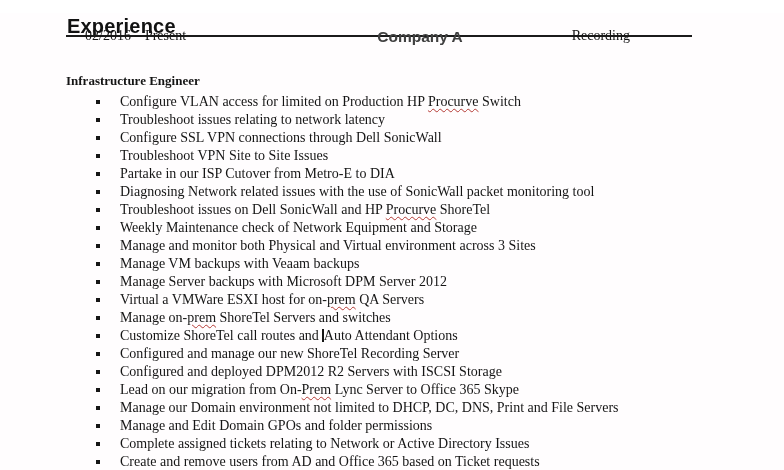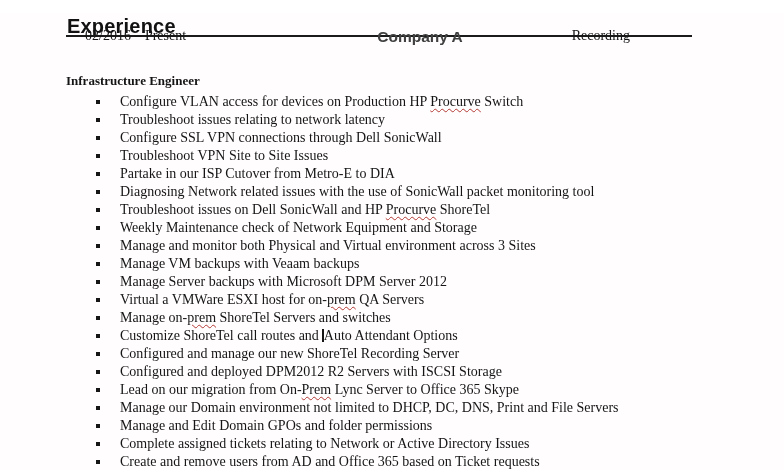--- a/index.html
+++ b/index.html
@@ -134,21 +134,21 @@
 
   <div class="entry-header">
     <span class="entry-dates">02/2016 – Present</span>
     <span class="entry-company">Company A</span>
     <span class="entry-location">Recording</span>
   </div>
 
   <div class="role-title">Infrastructure Engineer</div>
 
   <ul class="bullet-list">
-      <li class="bullet-item"><span class="bullet-marker"></span><span><span>Configure VLAN access for devices on Production HP </span><span class="misspelled">Procurve</span><span> Switch</span></span></li>
+      <li class="bullet-item"><span class="bullet-marker"></span><span><span>Configure VLAN access for limited on Production HP </span><span class="misspelled">Procurve</span><span> Switch</span></span></li>
       <li class="bullet-item"><span class="bullet-marker"></span><span><span>Troubleshoot issues relating to network latency</span></span></li>
       <li class="bullet-item"><span class="bullet-marker"></span><span><span>Configure SSL VPN connections through Dell SonicWall</span></span></li>
       <li class="bullet-item"><span class="bullet-marker"></span><span><span>Troubleshoot VPN Site to Site Issues</span></span></li>
       <li class="bullet-item"><span class="bullet-marker"></span><span><span>Partake in our ISP Cutover from Metro-E to DIA</span></span></li>
       <li class="bullet-item"><span class="bullet-marker"></span><span><span>Diagnosing Network related issues with the use of SonicWall packet monitoring tool</span></span></li>
       <li class="bullet-item"><span class="bullet-marker"></span><span><span>Troubleshoot issues on Dell SonicWall and HP </span><span class="misspelled">Procurve</span><span> ShoreTel</span></span></li>
       <li class="bullet-item"><span class="bullet-marker"></span><span><span>Weekly Maintenance check of Network Equipment and Storage</span></span></li>
       <li class="bullet-item"><span class="bullet-marker"></span><span><span>Manage and monitor both Physical and Virtual environment across 3 Sites</span></span></li>
       <li class="bullet-item"><span class="bullet-marker"></span><span><span>Manage VM backups with Veaam backups</span></span></li>
       <li class="bullet-item"><span class="bullet-marker"></span><span><span>Manage Server backups with Microsoft DPM Server 2012</span></span></li>

